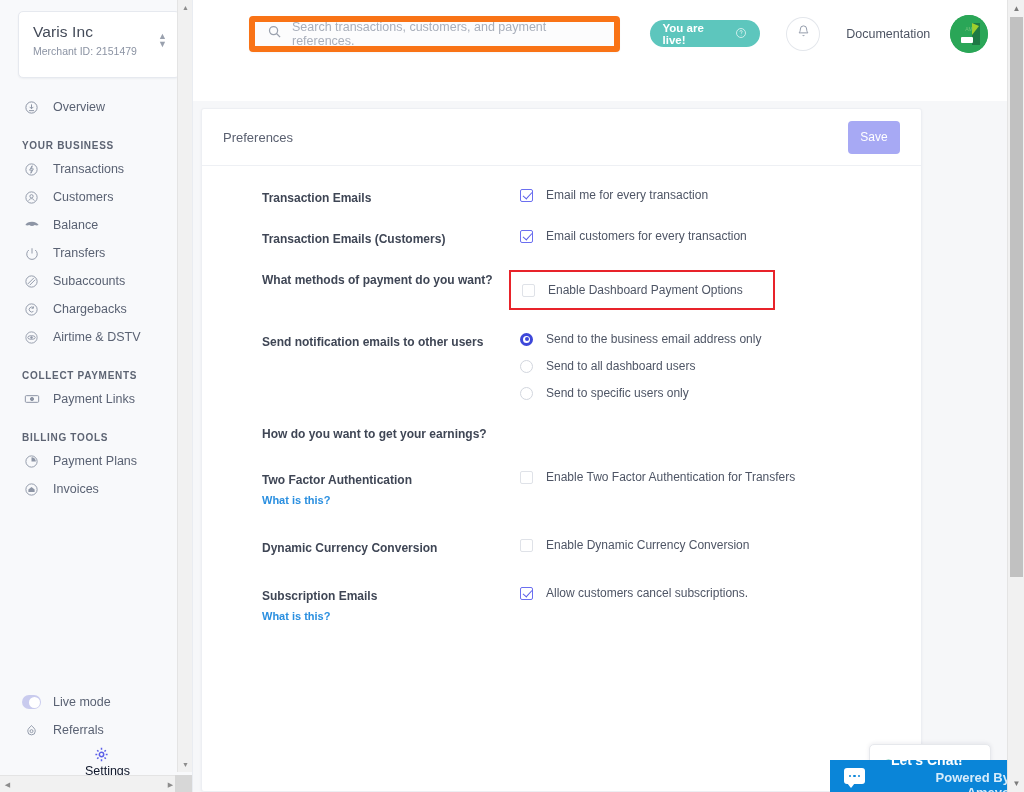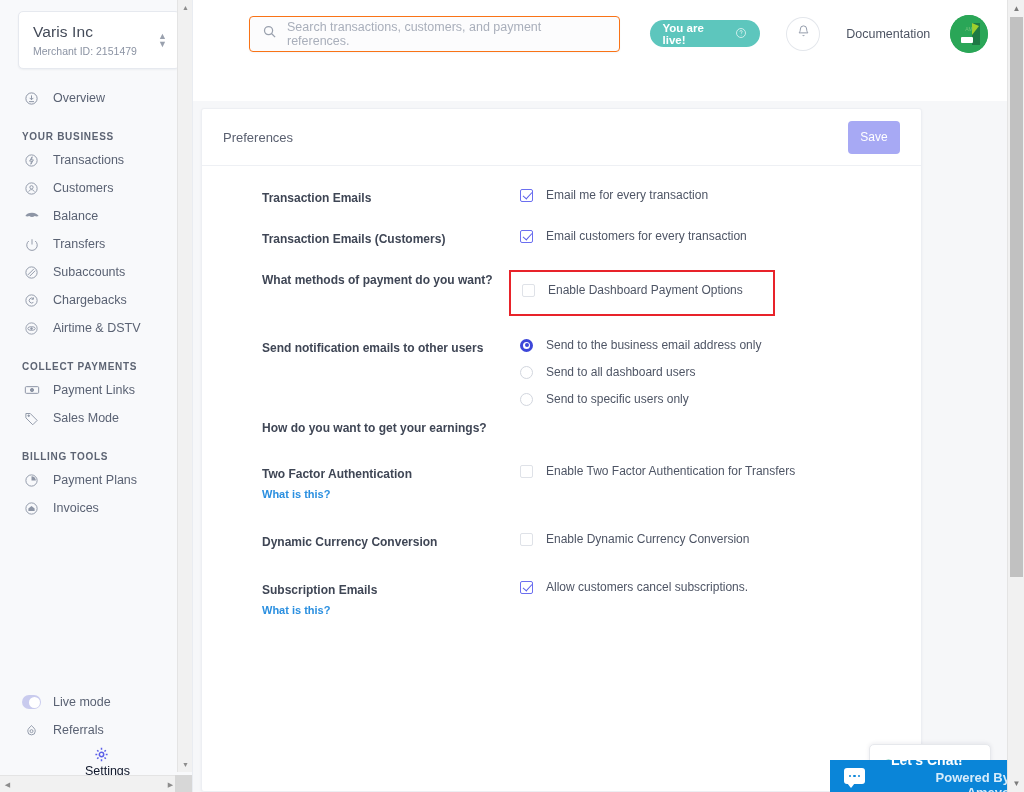--- a/index.html
+++ b/index.html
@@ -18,21 +18,21 @@
     background: #f8f9fb;
     border-right: 1px solid #e9ecf1;
     overflow: hidden;
     flex: 0 0 193px;
   }
   .merchant-card {
     margin: 11px 12px 0 18px;
     background: #ffffff;
     border: 1px solid #e6e9ef;
     border-radius: 5px;
-    padding: 11px 12px 11px 14px;
+    padding: 11px 12px 20px 14px;
     box-shadow: 0 1px 2px rgba(20,30,60,.05);
     display: flex; align-items: center; justify-content: space-between;
   }
   .merchant-name { font-size: 15.5px; color: #434a58; letter-spacing: .1px; }
   .merchant-id { font-size: 10.5px; color: #8b93a3; margin-top: 4px; }
   .stepper-icon { color: #9aa1ae; font-size: 9px; line-height: 8px; text-align: center; }
 
   .nav-item {
     display: flex; align-items: center;
     height: 26px;
@@ -100,21 +100,21 @@
     flex: 0 0 831px;
     overflow: hidden;
   }
   .topbar {
     height: 67px; display: flex; align-items: center;
     padding-left: 56px; padding-right: 36px;
     background: #ffffff;
   }
   .search-box {
     width: 373px; height: 36px;
-    border: 1px solid #f97316; border-radius: 4px;
+    border: 6px solid #f97316; border-radius: 4px;
     background: #fcfcfd;
     display: flex; align-items: center; padding: 0 12px;
     box-shadow: 0 1px 2px rgba(20,30,60,.04);
   }
   .search-box .ph { font-size: 12.5px; color: #a9afbb; margin-left: 10px; }
   .live-pill {
     margin-left: 30px;
     height: 27px; border-radius: 14px; background: #5dc6bd;
     color: #ffffff; font-size: 11.5px; font-weight: bold;
     display: flex; align-items: center; padding: 0 13px; gap: 6px;
@@ -199,21 +199,21 @@
   }
   .checkbox.checked { border: 1px solid #6b6ff0; }
   .checkbox.checked::after {
     content: ""; position: absolute; left: 3.5px; top: 0.5px;
     width: 4px; height: 8px;
     border: solid #5b5fe8; border-width: 0 1.7px 1.7px 0;
     transform: rotate(42deg);
   }
   .highlight-box {
     border: 2px solid #e8232a;
-    padding: 11px 0 17px 11px;
+    padding: 11px 0 11px 11px;
     margin-left: -11px;
     width: 266px;
   }
   .highlight-box .opt { margin-bottom: 0; }
 
   
   .need-help-card {
     position: absolute; right: 33px; bottom: 0; width: 122px; height: 48px;
     background: #ffffff; border: 1px solid #e6e8ec;
     border-radius: 5px 5px 0 0;
@@ -364,29 +364,20 @@
     <div class="nav-item">
       <span class="ico">
         <svg width="16" height="12" viewBox="0 0 24 16" fill="none" stroke="#8d95a5" stroke-width="1.5">
           <rect x="2" y="3" width="20" height="10" rx="1.5"></rect>
             <circle cx="12" cy="8" r="2.4" fill="#8d95a5"></circle>
         </svg>
       </span>
       <span>Payment Links</span>
     </div>
 
-    <div class="nav-item">
-      <span class="ico">
-        <svg width="15" height="15" viewBox="0 0 24 24" fill="none" stroke="#8d95a5" stroke-width="1.5">
-          <path d="M3 11V4h7l11 11-7 7L3 11z"></path>
-            <circle cx="7.5" cy="7.5" r="1.3" fill="#8d95a5"></circle>
-        </svg>
-      </span>
-      <span>Sales Mode</span>
-    </div>
 
     <div class="nav-group-title">BILLING TOOLS</div>
 
     <div class="nav-item">
       <span class="ico">
         <svg width="15" height="15" viewBox="0 0 24 24" fill="none" stroke="#8d95a5" stroke-width="1.5">
           <circle cx="12" cy="12" r="9"></circle>
             <path d="M12 12V5a7 7 0 0 1 7 7z" fill="#8d95a5" stroke="none"></path>
         </svg>
       </span>
@@ -523,21 +514,21 @@
             <div class="row-options">
               <div class="highlight-box">
                 <label class="opt">
                   <span class="checkbox"></span>
                   <span class="opt-text">Enable Dashboard Payment Options</span>
                 </label>
               </div>
             </div>
           </div>
 
-          <div class="row" style="margin-bottom:12px;">
+          <div class="row" style="margin-bottom:24px;">
             <div class="row-label">Send notification emails to other users</div>
             <div class="row-options">
               <label class="opt">
                 <span class="radio checked"></span>
                 <span class="opt-text">Send to the business email address only</span>
               </label>
               <label class="opt">
                 <span class="radio"></span>
                 <span class="opt-text">Send to all dashboard users</span>
               </label>

